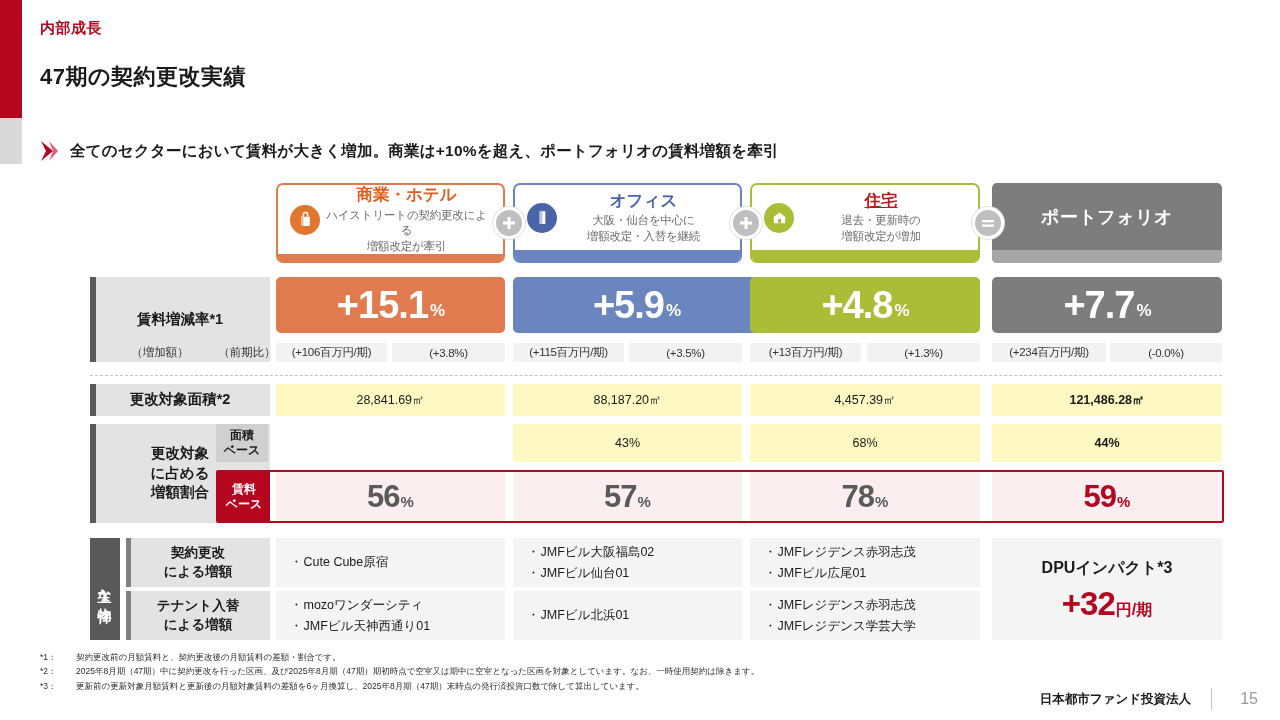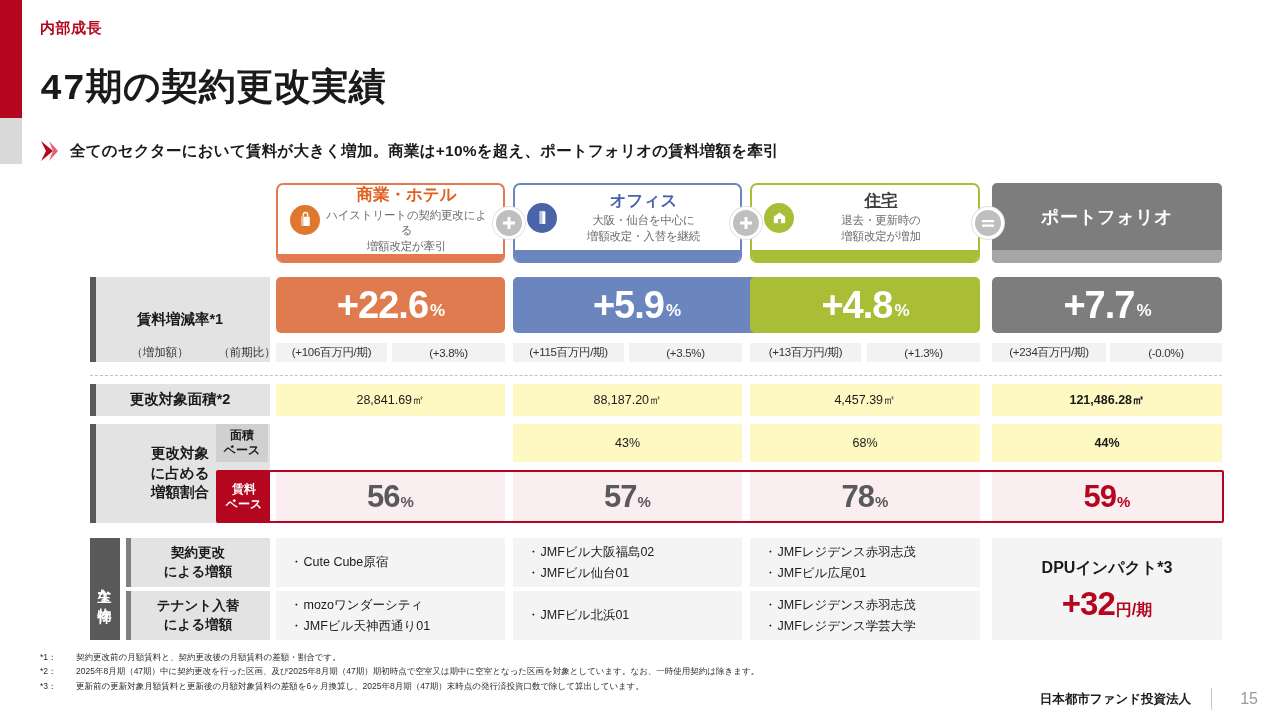--- a/index.html
+++ b/index.html
@@ -15,21 +15,21 @@
   .accent-red  { position:absolute; left:0; top:0;   width:22px; height:118px; background:#b4061f; }
   .accent-gray { position:absolute; left:0; top:118px; width:22px; height:46px;  background:#d9d9d9; }
 
   
   .kicker {
     position:absolute; left:40px; top:19px;
     font-size:15px; font-weight:700; color:#b4061f; letter-spacing:.5px;
   }
   .page-title {
     position:absolute; left:40px; top:62px;
-    font-size:37px; font-weight:700; color:#1a1a1a; letter-spacing:.5px;font-family:Liberation Mono, monospace;
+    font-size:22px; font-weight:700; color:#1a1a1a; letter-spacing:.5px;
   }
 
   
   .lead { position:absolute; left:40px; top:140px; display:flex; align-items:center; gap:12px; }
   .lead-arrow { width:18px; height:22px; flex:none; }
   .lead-text { font-size:15.5px; font-weight:700; color:#1a1a1a; letter-spacing:.2px; white-space:nowrap; }
 
   
   .sector-card {
     position:absolute; top:183px; height:80px;
@@ -226,21 +226,21 @@
 
   <div class="sector-card" style="left:750px; width:230px; border-color:#aabd37;">
     <div class="body">
       <div class="sector-icon" style="background:#aabd37;">
         <svg width="17" height="17" viewBox="0 0 24 24">
             <path d="M4 11l8-6 8 6v9H4z" fill="#fff"></path>
             <path d="M10 14h4v6h-4z" fill="#aabd37"></path>
           </svg>
       </div>
       <div class="sector-texts">
-        <div class="sector-name" style="color:#404040;text-decoration:underline;">住宅</div>
+        <div class="sector-name" style="color:#b91c1c;text-decoration:underline;">住宅</div>
         <div class="sector-sub">退去・更新時の</div>
         <div class="sector-sub" style="margin-top:0;">増額改定が増加</div>
       </div>
     </div>
     <div class="bar" style="background:#aabd37;"></div>
   </div>
 
   <div class="pf-card" style="left:992px; width:230px;">
     <div class="body">
       <div class="pf-name">ポートフォリオ</div>
@@ -266,21 +266,21 @@
 
   <div class="rlabel" style="top:277px; height:85px;">
     <div style="width:100%;">
       <div class="txt">賃料増減率*1</div>
     </div>
   </div>
   <div class="sublabel" style="left:96px; width:88px;">（増加額）</div>
   <div class="sublabel" style="left:184px; width:86px;">（前期比）</div>
 
   <div class="bigpct" style="left:276px; width:229px; background:#e07b4f;">
-    <span class="num">+22.6</span>
+    <span class="num">+15.1</span>
     <span class="unit">%</span>
   </div>
   <div class="bigpct" style="left:513px; width:247px; background:#6b86bf;">
     <span class="num">+5.9</span>
     <span class="unit">%</span>
   </div>
   <div class="bigpct" style="left:750px; width:230px; background:#aabd37;">
     <span class="num">+4.8</span>
     <span class="unit">%</span>
   </div>

